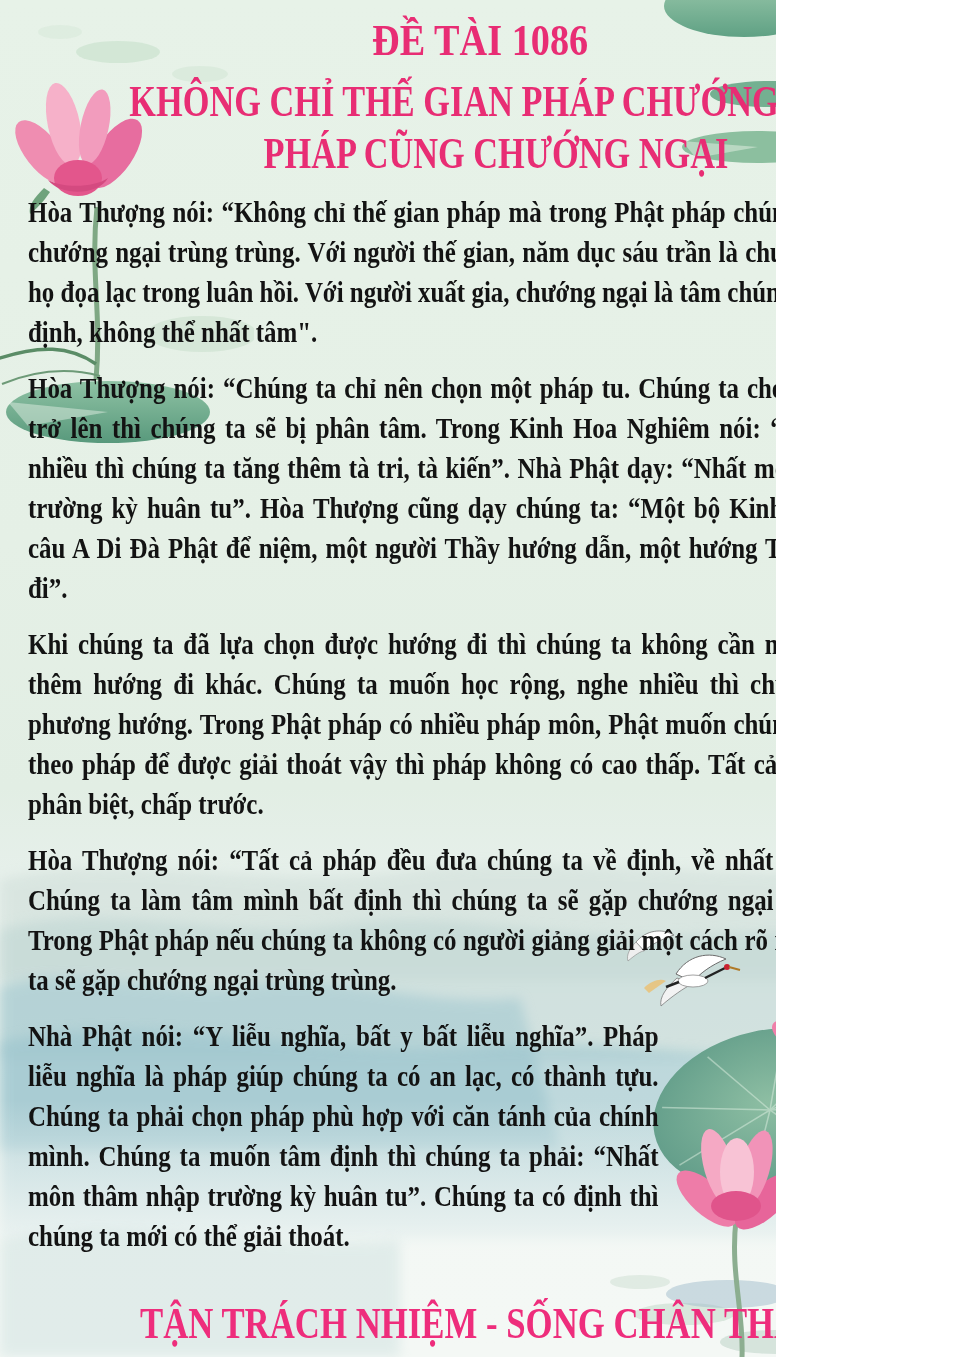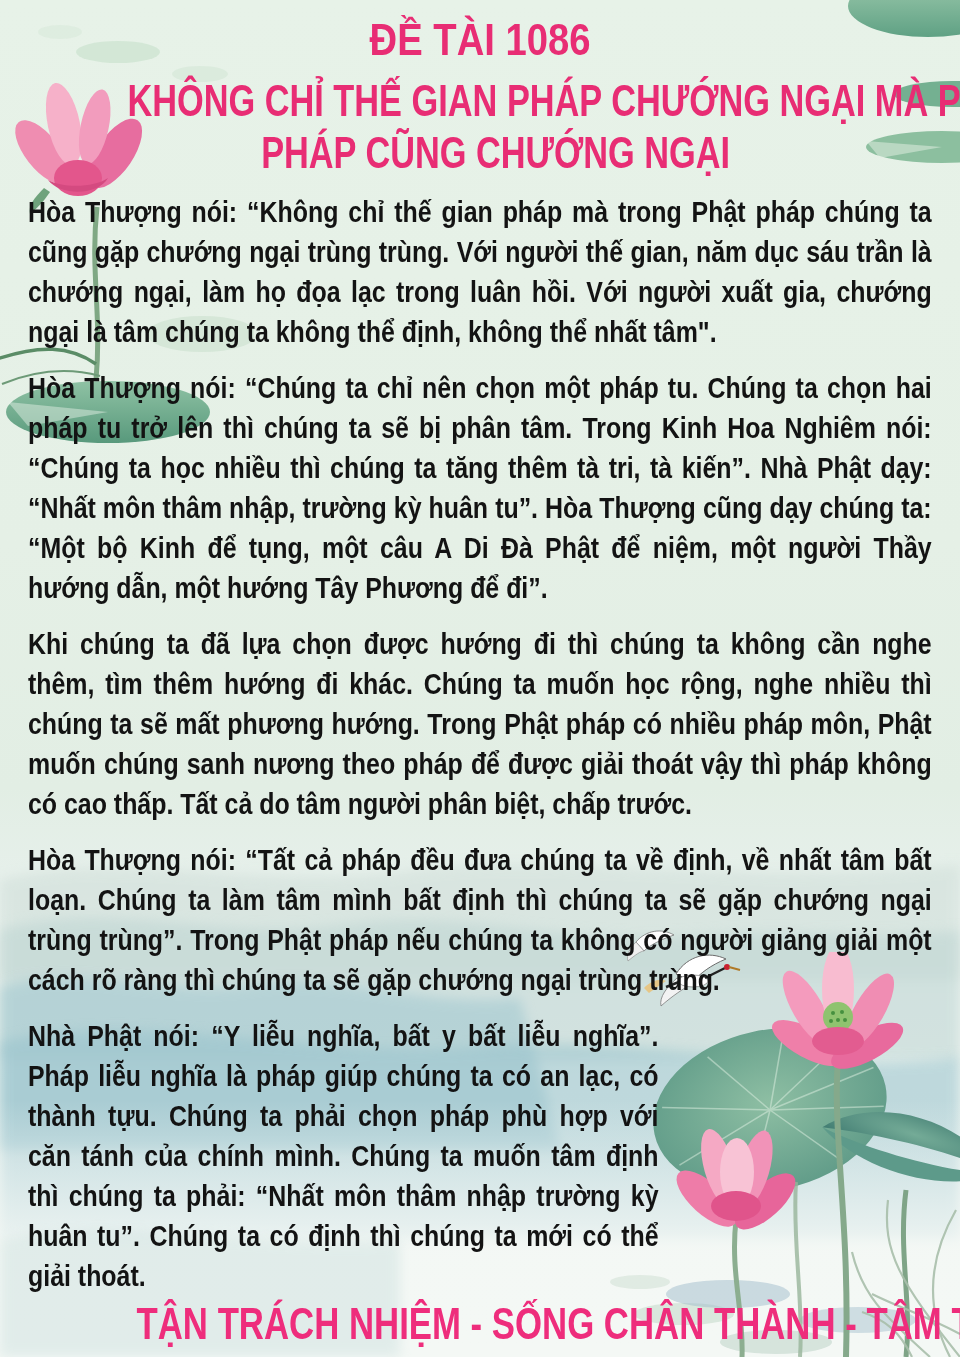--- a/index.html
+++ b/index.html
@@ -1,19 +1,19 @@
 <!DOCTYPE html>
 <html><head>
 <meta charset="utf-8">
 <style>
   html,body { margin:0; padding:0; }
   .poster {
-    position:relative; width:960px; height:1357px; overflow:hidden;
+    position:relative; width:776px; height:1357px; overflow:hidden;
     background: linear-gradient(180deg,#e7f2e8 0%,#e5f0e6 40%,#e2eee4 58%,#e7f0ec 66%,#eff5f1 80%,#f4f8f4 100%);
-    font-family:Liberation Sans, sans-serif;
+    font-family:Liberation Serif, serif;
   }
   svg { position:absolute; pointer-events:none; }
   .mountains { left:0; top:810px; }
   .lotus-tl  { left:-6px; top:12px; }
   .pads-tr   { right:0; top:0; }
   .cranes    { left:608px; top:926px; }
   .lotus-br  { left:600px; top:952px; }
 
   .title-wrap, .heading-wrap, .footer-wrap {
     position:absolute; left:0; width:960px; text-align:center; white-space:nowrap;

